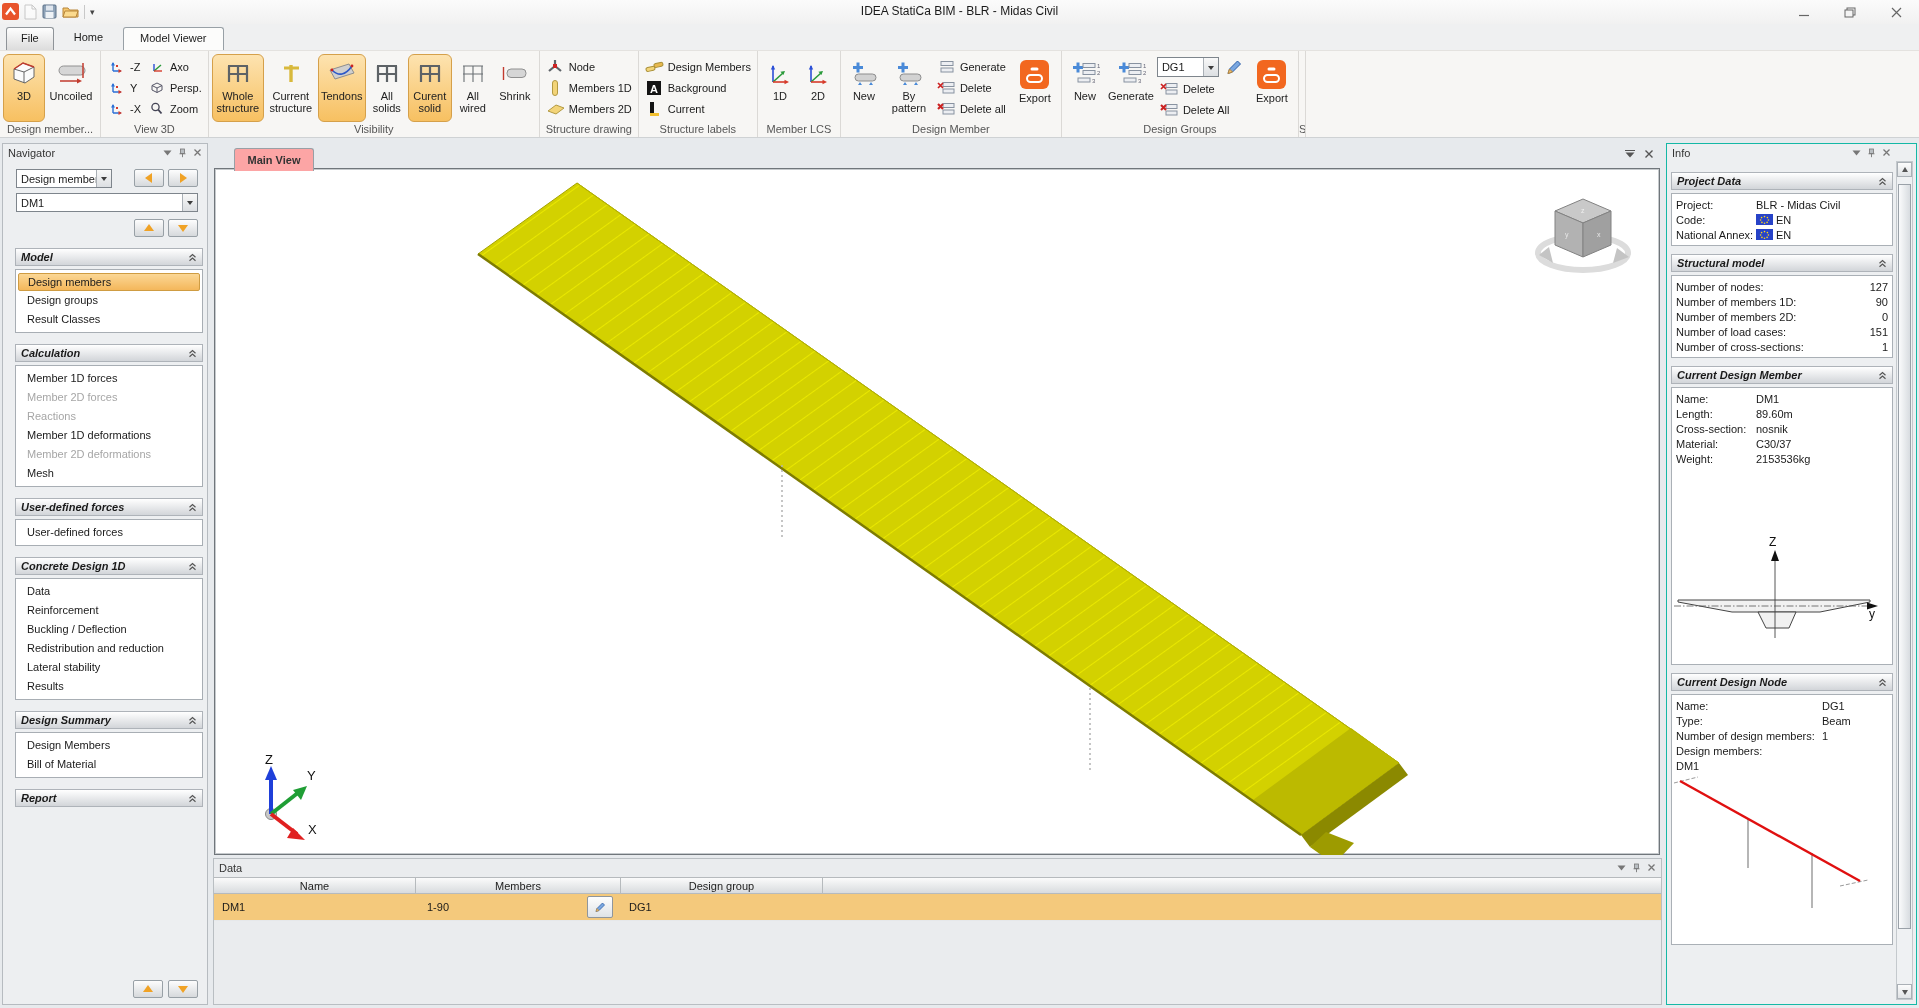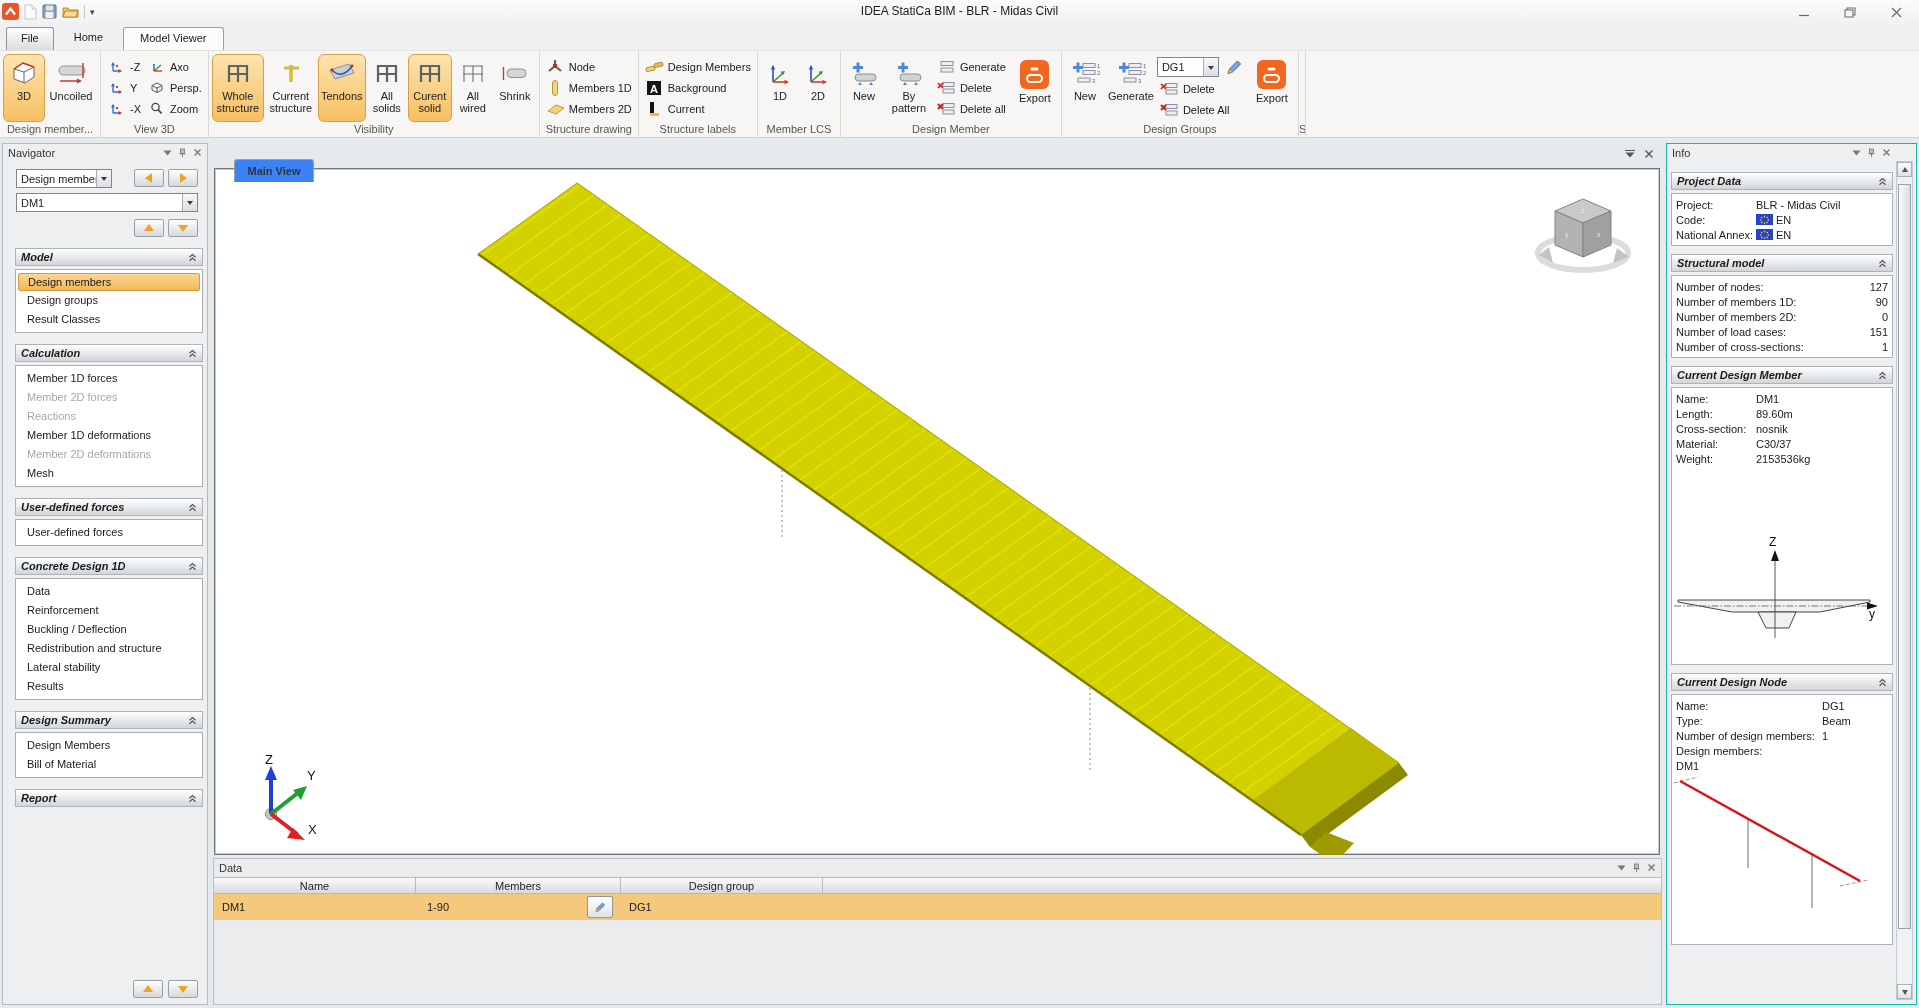--- a/index.html
+++ b/index.html
@@ -65,21 +65,21 @@
            display:flex; align-items:center; justify-content:space-between; padding:0 5px; font-weight:bold;font-style:italic; }
   .sec-items { background:#fff; border:1px solid #a8aeb4; margin-top:3px; padding:3px 0; }
   .nitem { height:19px; line-height:19px; padding-left:11px; white-space:nowrap; overflow:hidden; }
   .nitem.sel { background:linear-gradient(#fbd795,#f4b75b); border:1px solid #cf9c42; border-radius:2px;
                margin:0 2px; padding-left:9px; height:18px; line-height:17px; }
   .nitem.dis { color:#a6a6a6; }
   .nav-bottom { position:absolute; right:9px; bottom:6px; display:flex; gap:5px; }
 
   
   .main-tabstrip { position:absolute; left:214px; top:144px; width:1450px; height:24px; }
-  .main-tab { position:absolute; left:20px; top:15px; width:80px; height:23px; background:#3b82f6;
+  .main-tab { position:absolute; left:20px; top:4px; width:80px; height:23px; background:#fca5a5;
               border:1px solid #98a0a6; border-bottom:none; border-radius:3px 3px 0 0; z-index:2;
               display:flex; align-items:center; justify-content:center; font-weight:bold; color:#333; }
   .strip-icos { position:absolute; right:10px; top:5px; display:flex; gap:9px; align-items:center; }
   .viewport { position:absolute; left:214px; top:168px; width:1446px; height:687px; background:#fff;
               border:1px solid #70767b; box-shadow:inset 0 0 0 1px #c6cacd; }
   .vp-svg { position:absolute; left:1px; top:1px; }
   .triad { position:absolute; left:40px; top:585px; }
   .vcube { position:absolute; right:28px; top:22px; }
 
   
@@ -704,21 +704,21 @@
         <span>
           <svg width="9" height="9">
             <path d="M1.5 4.2L4.5 1.5 7.5 4.2M1.5 7.8L4.5 5.1 7.5 7.8" fill="none" stroke="#555" stroke-width="1.2"></path>
           </svg>
         </span>
       </div>
     <div class="sec-items">
       <div class="nitem">Data</div>
       <div class="nitem">Reinforcement</div>
       <div class="nitem">Buckling / Deflection</div>
-      <div class="nitem">Redistribution and structure</div>
+      <div class="nitem">Redistribution and reduction</div>
       <div class="nitem">Lateral stability</div>
       <div class="nitem">Results</div>
     </div>
   </div>
 
   <div class="sec">
     <div class="sec-h">
         <span>Design Summary</span>
         <span>
           <svg width="9" height="9">

